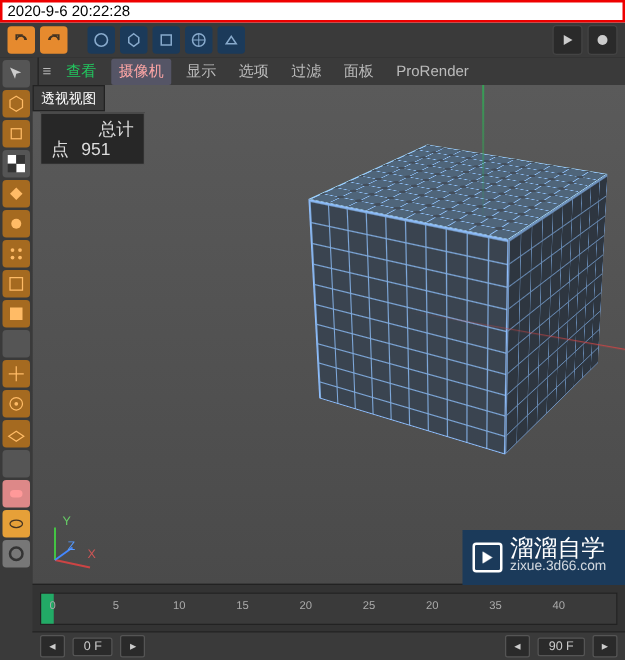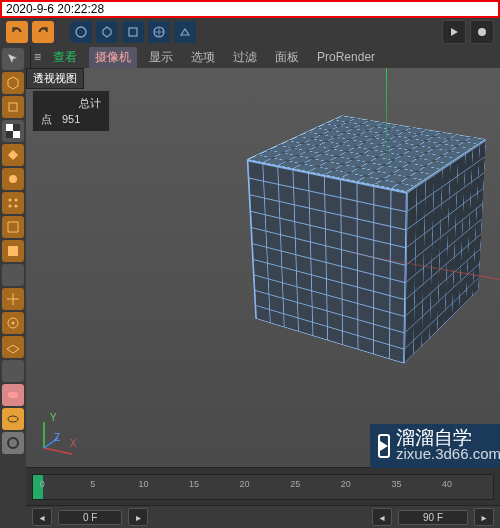--- a/index.html
+++ b/index.html
@@ -12,21 +12,21 @@
   .sep{width:8px}
   .menu-bar{position:absolute;top:46px;left:26px;right:0;height:22px;background:#3a3a3a;display:flex;align-items:center;gap:6px;padding:0 8px;font-size:12px;color:#bbb}
   .menu-bar .mi{padding:2px 6px;border-radius:2px}
   .menu-bar .hl1{color:#22c55e}
   .menu-bar .hl2{background:#556;color:#fca5a5}
   .left-toolbar{position:absolute;top:46px;left:0;width:26px;bottom:0;background:#3a3a3a;border-right:1px solid #222;display:flex;flex-direction:column;gap:2px;padding:2px}
   .lt-btn{width:22px;height:22px;border-radius:3px;display:flex;align-items:center;justify-content:center;font-size:14px}
   .gray{background:#555}
   .viewport{position:absolute;top:68px;left:26px;right:0;bottom:60px;background:#3a3a3a}
   .vp-title{position:absolute;top:0;left:0;background:#3a3a3a;border:1px solid #222;padding:2px 6px;font-size:11px;color:#fff;z-index:5}
-  .hud-box{position:absolute;top:22px;left:6px;background:rgba(30,30,30,.85);border:1px solid #555;padding:4px 8px;font-size:11px;color:#ddd;z-index:5;line-height:16px}
+  .hud-box{position:absolute;top:22px;left:6px;background:rgba(30,30,30,.85);border:1px solid #555;padding:4px 8px;font-size:14px;color:#ddd;z-index:5;line-height:16px}
   .hud-box .hr{display:flex;gap:10px}
   .vp-canvas{position:absolute;inset:0;overflow:hidden}
   .floor{position:absolute;inset:0;background:
     linear-gradient(#5a5a5a,#4a4a4a);}
   .cube-wrap{position:absolute;left:256px;top:80px;width:220px;height:200px;transform-style:preserve-3d;perspective:900px;perspective-origin:40% 30%}
   .cube{position:absolute;inset:0;transform-style:preserve-3d;transform:rotateX(-22deg) rotateY(-30deg)}
   .face{position:absolute;width:170px;height:170px;background:#3a4450;border:1px solid #8fbfff;box-sizing:border-box;
     background-image:
       linear-gradient(#7faadd 1px,transparent 1px),
       linear-gradient(90deg,#7faadd 1px,transparent 1px);
@@ -40,28 +40,28 @@
   .axY{position:absolute;left:18px;top:-2px;color:#6c6;font-size:10px}
   .axX{position:absolute;left:38px;top:24px;color:#c55;font-size:10px}
   .axZ{position:absolute;left:22px;top:18px;color:#59f;font-size:10px}
   .annotation{position:absolute;left:80px;top:260px;font-size:22px;font-weight:700;color:#d92b2b;-webkit-text-stroke:2px #fff;text-stroke:2px #fff;z-index:10;letter-spacing:1px}
   .axis-line{position:absolute;height:1px;top:185px;z-index:3}
   .ax-green{left:360px;width:1px;height:110px;top:0;background:linear-gradient(#2c5,#0000)}
   .ax-red{left:300px;width:200px;top:198px;background:linear-gradient(90deg,#0000,#c44);transform:rotate(10deg)}
   .watermark{position:absolute;right:0;bottom:60px;width:130px;height:44px;background:#1b3a5a;color:#fff;display:flex;align-items:center;gap:6px;padding:0 8px;box-sizing:border-box;z-index:20}
   .watermark .play{width:20px;height:20px;border:2px solid #fff;border-radius:3px;display:flex;align-items:center;justify-content:center}
   .watermark .txt{font-size:19px;line-height:14px}
-  .watermark .sub{font-size:15px;opacity:.8}
+  .watermark .sub{font-size:11px;opacity:.8}
   .timeline{position:absolute;left:26px;right:0;bottom:22px;height:38px;background:#333;border-top:1px solid #222;display:flex;align-items:center}
   .tl-track{flex:1;height:24px;background:#3a3a3a;position:relative;margin:0 6px;border:1px solid #222}
   .tl-head{position:absolute;left:0;top:0;bottom:0;width:10px;background:#2a6;}
   .tl-ticks{position:absolute;inset:0;font-size:9px;color:#aaa}
   .tick{position:absolute;top:4px;transform:translateX(-50%)}
   .status-bar{position:absolute;left:26px;right:0;bottom:0;height:22px;background:#3a3a3a;border-top:1px solid #222;display:flex;align-items:center;gap:6px;padding:0 6px;font-size:10px;color:#ccc}
-  .sb-field{background:#2a2a2a;border:1px solid #555;padding:1px 24px;border-radius:2px}
+  .sb-field{background:#2a2a2a;border:1px solid #555;padding:1px 8px;border-radius:2px}
   .sb-btn{width:18px;height:16px;background:#2a2a2a;border:1px solid #555;border-radius:2px;display:flex;align-items:center;justify-content:center}
   svg{display:block}
 </style>
 </head>
 <body>
 
 <div class="timestamp-bar">2020-9-6 20:22:28</div>
 
 <div class="top-toolbar">
   <div class="tb-btn tb-or">

